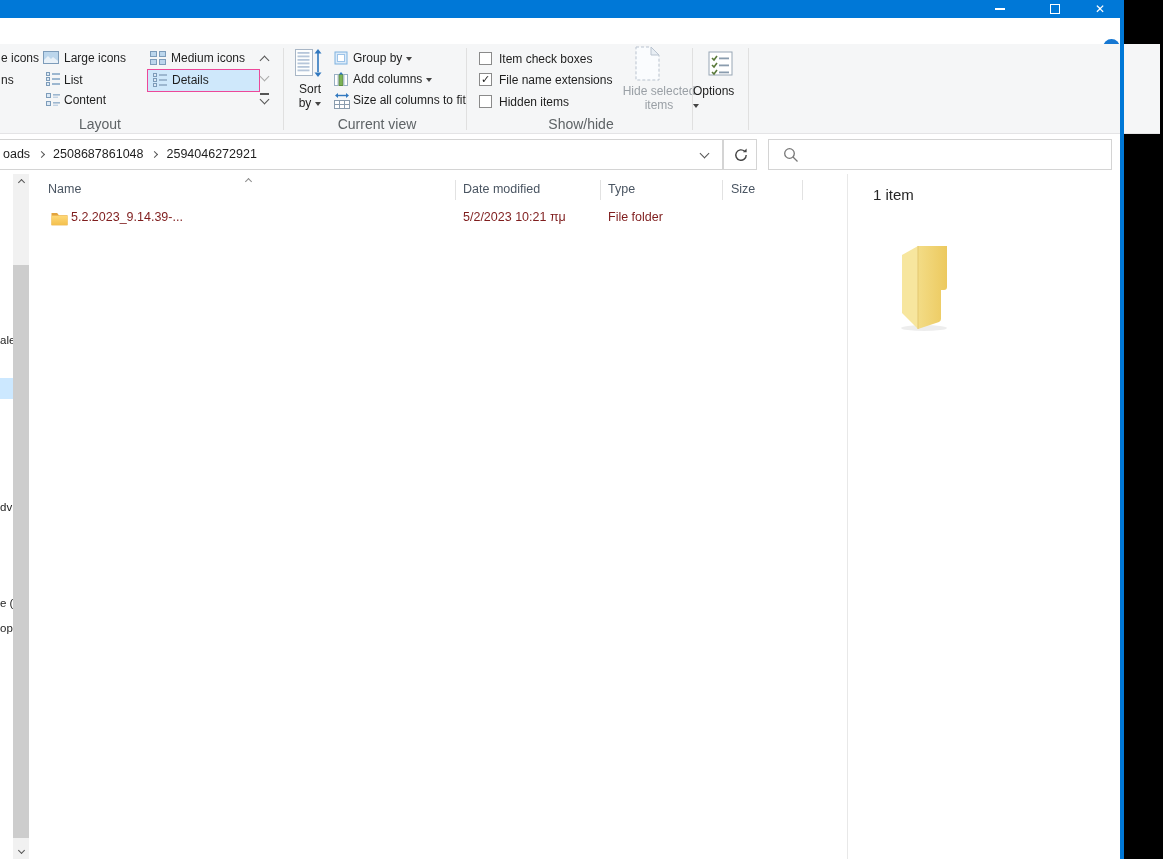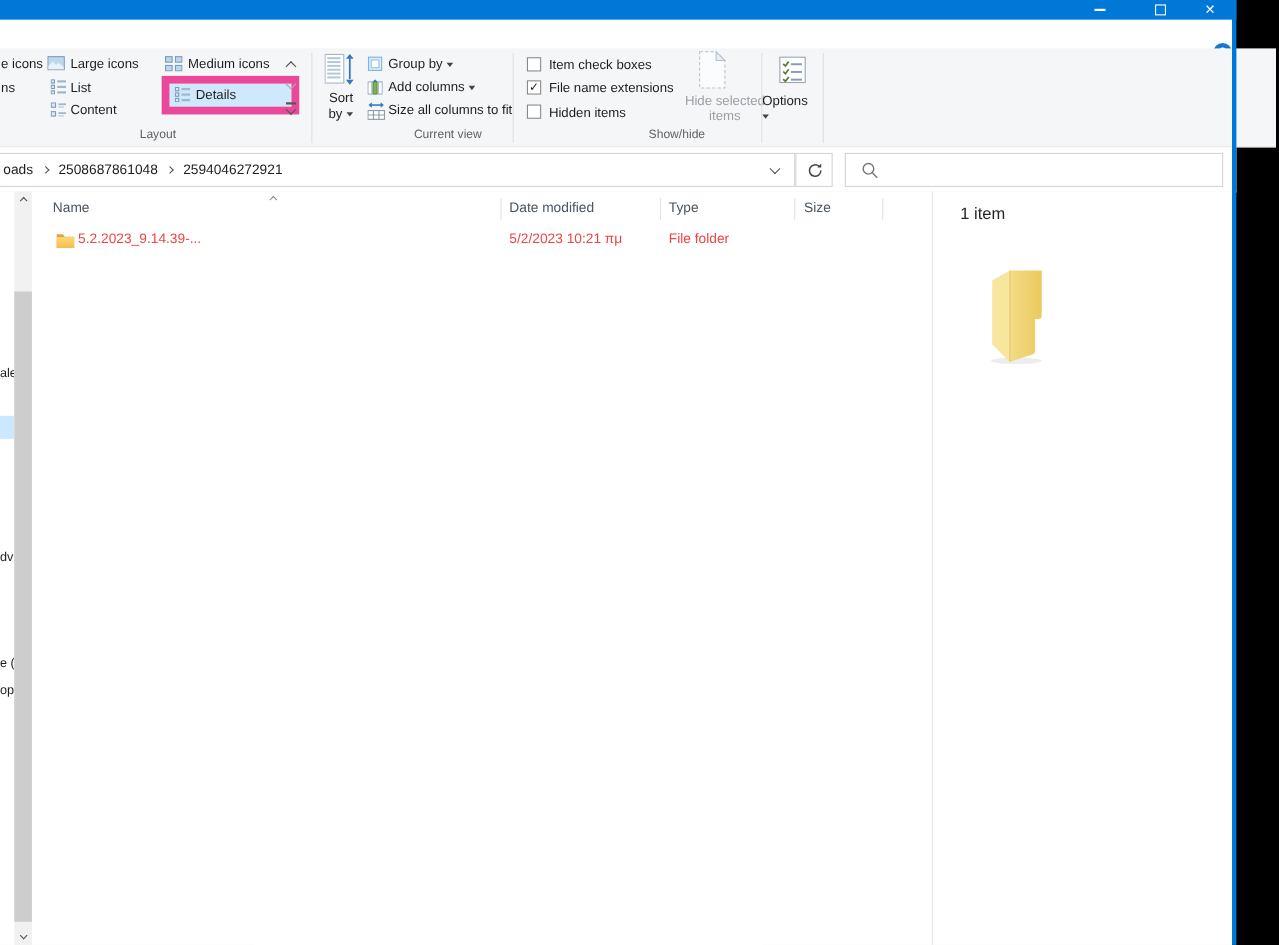--- a/index.html
+++ b/index.html
@@ -20,46 +20,46 @@
   .chv.up{transform:rotate(-135deg);}
   .chv.down{transform:rotate(45deg);}
   .chv.right{transform:rotate(-45deg);}
   .chv.sm{width:4px;height:4px;}
   .chv.lite{border-color:#aaa;}
   #helpBtn{left:1103px;top:21px;width:17px;height:17px;border-radius:50%;background:#1577d2;color:#fff;
            font-size:11px;font-weight:bold;display:flex;align-items:center;justify-content:center;}
   
   #ribbon{left:0;top:44px;width:1160px;height:89px;background:#f5f6f7;border-bottom:1px solid #e4e4e6;}
   .rsep{top:4px;width:1px;height:82px;background:#e0e0e0;}
-  .rlabel{top:72px;font-size:11px;color:#5e6366;text-align:right;}
+  .rlabel{top:72px;font-size:14px;color:#5e6366;text-align:center;}
   .ritem{font-size:12px;color:#1e1e1e;white-space:nowrap;}
   .caret{display:inline-block;width:0;height:0;border-left:3.5px solid transparent;border-right:3.5px solid transparent;
          border-top:4px solid #444;margin-left:4px;vertical-align:middle;}
-  .sel{background:#cfe8fb;border:7px solid #ec4899;}
+  .sel{background:#cfe8fb;border:1px solid #ec4899;}
   .cbox{width:13px;height:13px;background:#fff;border:1px solid #8a8a8a;box-sizing:border-box;
         display:flex;align-items:center;justify-content:center;font-size:11px;font-weight:bold;color:#1e1e1e;}
   .grayed{color:#9aa0a6;}
   .morebar{width:9px;height:1.5px;background:#555;}
   
   #toolbar{left:0;top:134px;width:1124px;height:40px;background:#fff;border-bottom:1px solid #efefef;}
   .tbox{top:5px;height:31px;border:1px solid #d4d4d4;background:#fff;box-sizing:border-box;}
   .crumb{font-size:12.5px;color:#1e1e1e;}
   #searchInput{position:absolute;left:36px;top:2px;width:290px;height:25px;border:none;outline:none;
                font-size:12.5px;font-family:inherit;color:#1e1e1e;background:transparent;}
   #searchInput::placeholder{color:#767676;opacity:1;}
   
   #content{left:0;top:174px;width:1120px;height:685px;background:#fff;}
   .navfrag{left:0;font-size:11.5px;color:#1e1e1e;white-space:nowrap;width:13px;overflow:hidden;}
   #navSel{left:0;width:13px;height:21px;background:#cce8ff;}
   #scrollbar{left:13px;top:0;width:16px;height:685px;background:#f1f1f1;}
   .sb-arrow{left:0;width:16px;height:17px;display:flex;align-items:center;justify-content:center;}
   #sbThumb{left:0;top:91px;width:16px;height:573px;background:#cdcdcd;}
   .colhead{top:8px;font-size:12.5px;color:#4a5562;white-space:nowrap;}
   .colsep{top:6px;width:1px;height:20px;background:#e2e2e2;}
-  .cell{top:36px;font-size:12.5px;color:#ef4444;white-space:nowrap;}
+  .cell{top:36px;font-size:12.5px;color:#7f1d1d;white-space:nowrap;}
   #previewSep{left:847px;top:0;width:1px;height:685px;background:#e8e8e8;}
   #previewCount{left:873px;top:12px;font-size:15px;color:#262626;}
 </style>
 </head>
 <body>
 
 <div id="app">
   <div class="abs" id="window">
 
     <div class="abs" id="titlebar">

